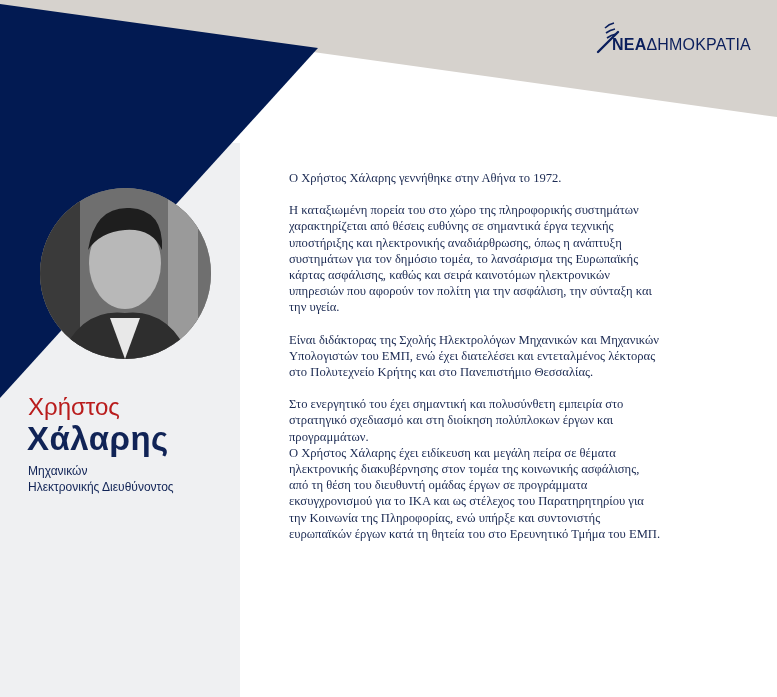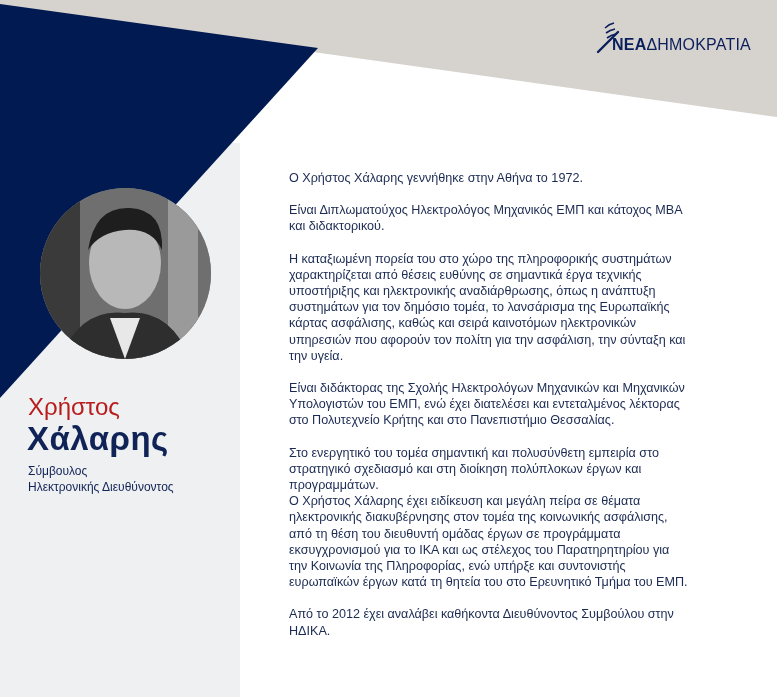--- a/index.html
+++ b/index.html
@@ -5,21 +5,21 @@
   html, body { margin:0; padding:0; }
   body { width:777px; height:697px; position:relative; overflow:hidden; background:#ffffff; font-family:"DejaVu Sans", sans-serif; }
   .bg { position:absolute; left:0; top:0; width:777px; height:697px; }
   .logo { position:absolute; left:596px; top:20px; width:170px; height:40px; }
   .logo-text { position:absolute; left:16px; top:16px; font-size:16px; color:#0b1f5c; letter-spacing:0.2px; white-space:nowrap; font-family:"Liberation Sans", sans-serif; }
   .logo-text b { font-weight:bold; }
   .photo { position:absolute; left:40px; top:188px; width:171px; height:171px; border-radius:50%; overflow:hidden; background:#888; }
   .name-first { position:absolute; left:28px; top:393px; font-size:24px; color:#b91c1c; font-family:"Liberation Sans", sans-serif; font-weight:normal; }
   .name-last { position:absolute; left:27px; top:420px; font-size:33px; color:#102356; font-weight:bold; font-family:"Liberation Sans", sans-serif; letter-spacing:0.5px; }
   .role { position:absolute; left:28px; top:463px; font-size:12px; line-height:16px; color:#102356; font-family:"Liberation Sans", sans-serif; }
-  .bio { position:absolute; left:289px; top:170px; width:470px; font-size:12.6px; line-height:16.2px; color:#1b2a52; font-family:Liberation Sans, sans-serif; }
+  .bio { position:absolute; left:289px; top:170px; width:470px; font-size:12.6px; line-height:16.2px; color:#1b2a52; font-family:Liberation Serif, serif; }
   .bio p { margin:0 0 16px 0; white-space:pre-line; }
   .bio p.tight { margin-bottom:0; }
 </style>
 </head>
 <body>
 
 <svg class="bg" viewBox="0 0 777 697" width="777" height="697">
   <rect x="0" y="0" width="777" height="697" fill="#ffffff"></rect>
   <polygon points="0,0 777,0 777,117 0,8" fill="#d6d2cd"></polygon>
   <rect x="0" y="143" width="240" height="554" fill="#eff0f2"></rect>
@@ -44,42 +44,38 @@
     <path d="M20 171 Q40 120 85 125 Q130 120 150 171 Z" fill="#2e2e2e"></path>
     <path d="M70 130 L85 171 L100 130 Z" fill="#e8e8e8"></path>
     <ellipse cx="85" cy="75" rx="36" ry="46" fill="#b8b8b8"></ellipse>
     <path d="M48 62 Q55 18 90 20 Q124 22 122 62 Q112 40 85 42 Q60 44 48 62 Z" fill="#1e1e1e"></path>
   </svg>
 </div>
 
 <div class="name-first">Χρήστος</div>
 <div class="name-last">Χάλαρης</div>
 <div class="role">
-  <div>Σύμβουλος</div>
+  <div>Μηχανικών</div>
   <div>Ηλεκτρονικής Διευθύνοντος</div>
 </div>
 
 <div class="bio">
   <p>Ο Χρήστος Χάλαρης γεννήθηκε στην Αθήνα το 1972.</p>
-  <p>Είναι Διπλωματούχος Ηλεκτρολόγος Μηχανικός ΕΜΠ και κάτοχος ΜΒΑ
-και διδακτορικού.</p>
   <p>Η καταξιωμένη πορεία του στο χώρο της πληροφορικής συστημάτων
 χαρακτηρίζεται από θέσεις ευθύνης σε σημαντικά έργα τεχνικής
 υποστήριξης και ηλεκτρονικής αναδιάρθρωσης, όπως η ανάπτυξη
 συστημάτων για τον δημόσιο τομέα, το λανσάρισμα της Ευρωπαϊκής
 κάρτας ασφάλισης, καθώς και σειρά καινοτόμων ηλεκτρονικών
 υπηρεσιών που αφορούν τον πολίτη για την ασφάλιση, την σύνταξη και
 την υγεία.</p>
   <p>Είναι διδάκτορας της Σχολής Ηλεκτρολόγων Μηχανικών και Μηχανικών
 Υπολογιστών του ΕΜΠ, ενώ έχει διατελέσει και εντεταλμένος λέκτορας
 στο Πολυτεχνείο Κρήτης και στο Πανεπιστήμιο Θεσσαλίας.</p>
-  <p class="tight">Στο ενεργητικό του τομέα σημαντική και πολυσύνθετη εμπειρία στο
+  <p class="tight">Στο ενεργητικό του έχει σημαντική και πολυσύνθετη εμπειρία στο
 στρατηγικό σχεδιασμό και στη διοίκηση πολύπλοκων έργων και
 προγραμμάτων.</p>
   <p>Ο Χρήστος Χάλαρης έχει ειδίκευση και μεγάλη πείρα σε θέματα
 ηλεκτρονικής διακυβέρνησης στον τομέα της κοινωνικής ασφάλισης,
 από τη θέση του διευθυντή ομάδας έργων σε προγράμματα
 εκσυγχρονισμού για το ΙΚΑ και ως στέλεχος του Παρατηρητηρίου για
 την Κοινωνία της Πληροφορίας, ενώ υπήρξε και συντονιστής
 ευρωπαϊκών έργων κατά τη θητεία του στο Ερευνητικό Τμήμα του ΕΜΠ.</p>
-  <p>Από το 2012 έχει αναλάβει καθήκοντα Διευθύνοντος Συμβούλου στην
-ΗΔΙΚΑ.</p>
 </div>
 
 </body></html>

